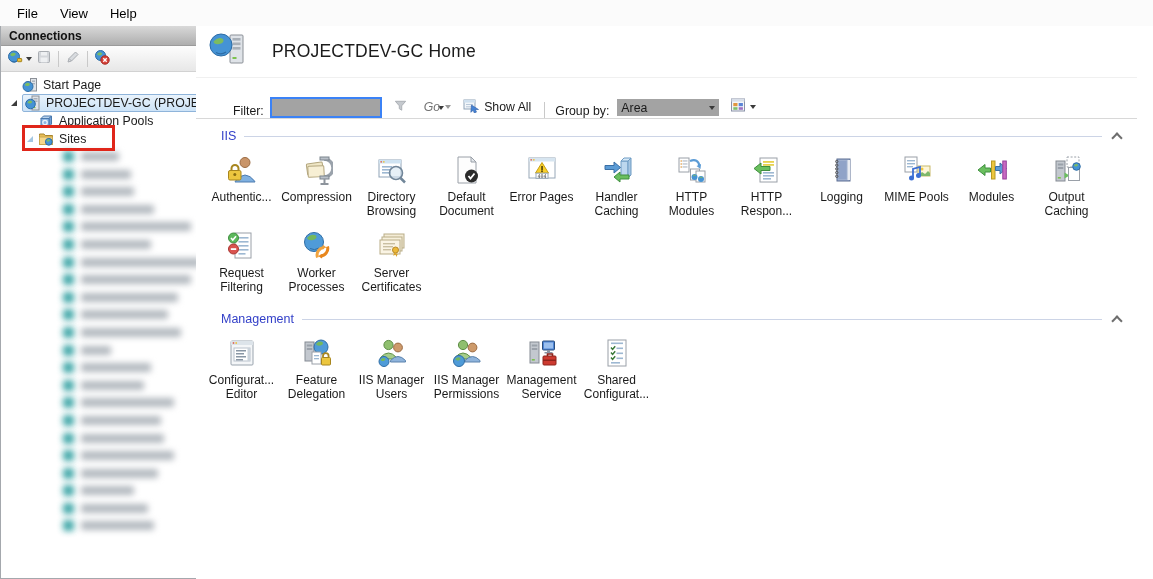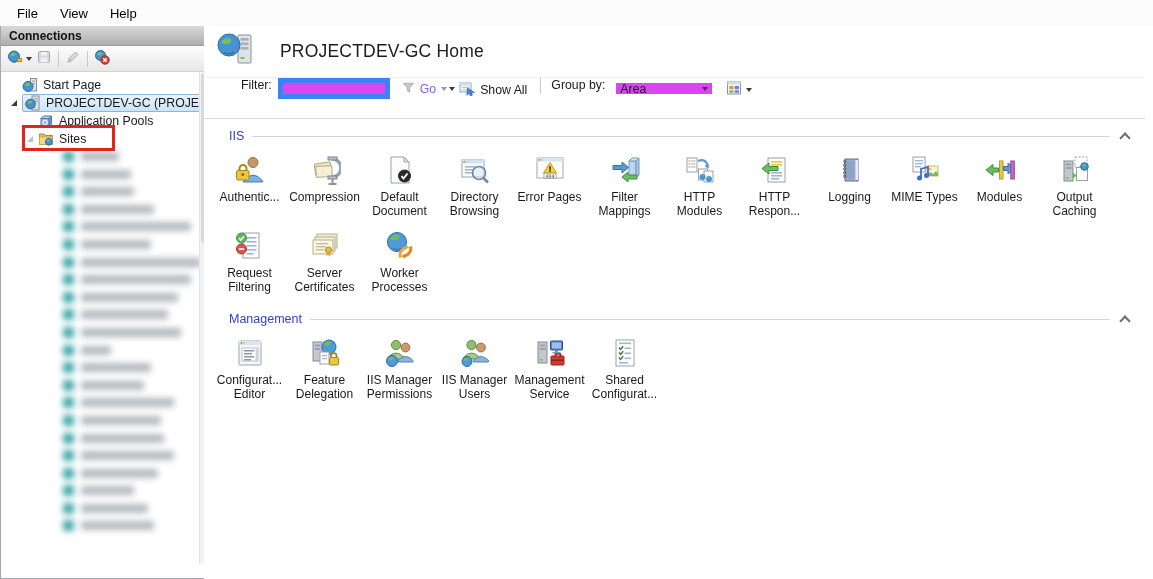--- a/index.html
+++ b/index.html
@@ -36,30 +36,30 @@
   .vscroll { position:absolute; top:46px; right:1px; width:10px; height:492px; background:#f2f3f5; border-left:1px solid #e3e3e3; }
   .vthumb { margin:1px; height:170px; background:#d7d9dc; border-radius:4px; }
 
   .redrow { height:17.6px; position:relative; }
   .red-ic { position:absolute; left:62px; top:3px; width:11px; height:11px; background:#2e9fa0; border-radius:2px; filter:blur(3px); opacity:.9; }
   .red-bar { position:absolute; left:80px; top:4px; height:9px; background:#b3b9bf; border-radius:2px; filter:blur(3px); }
 
   .annotation-box { position:absolute; left:21px; top:53px; width:93px; height:26px; border:3px solid #e0261a; }
 
   
-  .main { position:absolute; top:26px; left:204px; width:941px; height:553px; background:#fff; }
+  .main { position:absolute; top:26px; left:196px; width:941px; height:553px; background:#fff; }
   .main-header { height:51px; display:flex; align-items:center; padding-left:12px; }
   .page-title { font-size:17.5px; color:#1b1b1b; margin-left:24px; letter-spacing:.2px; }
 
-  .filter-bar { height:42px; display:flex; align-items:flex-start; padding-left:37px; font-size:12.3px;
+  .filter-bar { height:42px; display:flex; align-items:flex-end; padding-left:37px; font-size:12.3px;
                 border-top:1px solid #f0f0f0; border-bottom:1px solid #d8d8d8; background:#fff; }
-  .combo { height:21px; background:#d946ef; border:5px solid #3b82f6; display:flex; align-items:center; padding:0 4px; }
+  .combo { height:21px; background:#a3a3a3; border:2px solid #3b82f6; display:flex; align-items:center; padding:0 4px; }
   .combo input { border:none; outline:none; flex:1; font:inherit; background:transparent; }
   .fb-label { margin-right:6px; }
-  .go-label { color:#8b5cf6; margin:0 2px 0 4px; }
+  .go-label { color:#737373; margin:0 2px 0 16px;font-style:italic; }
   .showall-label { margin-left:4px; }
   .fsep { width:1px; height:16px; background:#c9c9c9; margin:0 10px; }
   .fbtn { display:flex; align-items:center; padding:2px 3px; border-radius:2px; }
 
   .content { padding-top:4px; }
   .sec-head { display:flex; align-items:center; height:17px; margin:4px 16px 0 25px; }
   .sec-title { font-size:12.5px; color:#3340c8; flex:0 0 auto; }
   .sec-line { flex:1; border-top:1px solid #ccd4e6; margin-left:8px; margin-top:1px; }
   .chev { width:9px; height:9px; margin-left:10px; position:relative; cursor:pointer; flex:0 0 9px; }
   .chev::after { content:""; position:absolute; left:1px; top:3px; width:6px; height:6px;
@@ -352,47 +352,47 @@
                   <rect x="19" y="22" width="9" height="3" fill="#b9c0c8" stroke="#7d858e"></rect>
                   <rect x="22.5" y="25" width="2" height="4.5" fill="#8d949c"></rect>
                   <rect x="19.5" y="29" width="8" height="2" fill="#8d949c"></rect>
                 </svg>
               </div>
               <div class="flabel">Compression</div>
             </div>
             <div class="feature">
               <div class="ficon">
                 <svg width="32" height="32" viewBox="0 0 32 32">
-                  <path d="M7 3 h13 l5 5 v21 H7z" fill="#fdfdfd" stroke="#9aa0a8"></path>
-                  <path d="M20 3 l5 5 h-5z" fill="#e4e8ec" stroke="#9aa0a8"></path>
-                  <circle cx="20.5" cy="22" r="6.5" fill="#2b2b2b"></circle>
-                  <path d="M17.5 22 l2 2.5 4-5" stroke="#fff" stroke-width="1.8" fill="none"></path>
-                </svg>
-              </div>
-              <div class="flabel">Default Document</div>
-            </div>
-            <div class="feature">
-              <div class="ficon">
-                <svg width="32" height="32" viewBox="0 0 32 32">
                   <rect x="3" y="6" width="22" height="17" fill="#fff" stroke="#8fa3b8"></rect>
                   <rect x="3" y="6" width="22" height="3.5" fill="#cfe3f2"></rect>
                   <circle cx="5.2" cy="7.8" r=".9" fill="#e06a5a"></circle>
                   <circle cx="7.8" cy="7.8" r=".9" fill="#ecc23f"></circle>
                   <rect x="6" y="12" width="10" height="1.6" fill="#9db8d2"></rect>
                   <rect x="6" y="15" width="8" height="1.6" fill="#9db8d2"></rect>
                   <rect x="6" y="18" width="9" height="1.6" fill="#9db8d2"></rect>
                   <circle cx="20" cy="19" r="6.5" fill="rgba(210,228,240,.55)" stroke="#718699" stroke-width="1.6"></circle>
                   <line x1="24.5" y1="24" x2="29" y2="28.5" stroke="#718699" stroke-width="2.5"></line>
                 </svg>
               </div>
               <div class="flabel">Directory Browsing</div>
             </div>
             <div class="feature">
               <div class="ficon">
                 <svg width="32" height="32" viewBox="0 0 32 32">
+                  <path d="M7 3 h13 l5 5 v21 H7z" fill="#fdfdfd" stroke="#9aa0a8"></path>
+                  <path d="M20 3 l5 5 h-5z" fill="#e4e8ec" stroke="#9aa0a8"></path>
+                  <circle cx="20.5" cy="22" r="6.5" fill="#2b2b2b"></circle>
+                  <path d="M17.5 22 l2 2.5 4-5" stroke="#fff" stroke-width="1.8" fill="none"></path>
+                </svg>
+              </div>
+              <div class="flabel">Default Document</div>
+            </div>
+            <div class="feature">
+              <div class="ficon">
+                <svg width="32" height="32" viewBox="0 0 32 32">
                   <rect x="3" y="4" width="26" height="20" fill="#fff" stroke="#98a8b8"></rect>
                   <rect x="3" y="4" width="26" height="3.5" fill="#d7e5f0"></rect>
                   <circle cx="5.2" cy="5.8" r=".9" fill="#e06a5a"></circle>
                   <circle cx="7.8" cy="5.8" r=".9" fill="#ecc23f"></circle>
                   <path d="M16 8.5 l6.5 10.5 h-13z" fill="#f9cf2a" stroke="#c7a014"></path>
                   <rect x="15.2" y="12" width="1.7" height="4" fill="#5a4a08"></rect>
                   <circle cx="16" cy="17.3" r="1" fill="#5a4a08"></circle>
                   <rect x="10" y="19.2" width="12" height="5.2" fill="#fff" stroke="#98a8b8"></rect>
                   <text x="16" y="23.5" font-size="5" text-anchor="middle" fill="#444" font-family="DejaVu Sans Mono,monospace">404</text>
                 </svg>
@@ -402,21 +402,21 @@
             <div class="feature">
               <div class="ficon">
                 <svg width="32" height="32" viewBox="0 0 32 32">
                   <path d="M20 7 h7 v17 h-7z" fill="#bcd7ee" stroke="#6f9cc4"></path>
                   <path d="M20 7 l3-3 h7 l-3 3z" fill="#d8eaf8" stroke="#6f9cc4"></path>
                   <path d="M27 7 l3-3 v17 l-3 3z" fill="#a6c6e2" stroke="#6f9cc4"></path>
                   <path d="M4 11.5 h9 v-3.5 l6.5 5.5 -6.5 5.5 v-3.5 h-9z" fill="#5b9bd5" stroke="#3a6fa5"></path>
                   <path d="M28 24 h-9 v-3 l-6 5 6 5 v-3 h9z" fill="#6abf5e" stroke="#3f8f3f" transform="translate(0,-3)"></path>
                 </svg>
               </div>
-              <div class="flabel">Filter Mappings</div>
+              <div class="flabel">Handler Caching</div>
             </div>
             <div class="feature">
               <div class="ficon">
                 <svg width="32" height="32" viewBox="0 0 32 32">
                   <rect x="3" y="4" width="10" height="14" fill="#fff" stroke="#9aa0a8"></rect>
                   <circle cx="5.2" cy="7" r=".8" fill="#e09a3f"></circle>
                   <rect x="6.5" y="6.3" width="5" height="1.3" fill="#b9c2cc"></rect>
                   <circle cx="5.2" cy="10" r=".8" fill="#e09a3f"></circle>
                   <rect x="6.5" y="9.3" width="5" height="1.3" fill="#b9c2cc"></rect>
                   <circle cx="5.2" cy="13" r=".8" fill="#e09a3f"></circle>
@@ -470,21 +470,21 @@
                   <rect x="6" y="9" width="8" height="1.4" fill="#9db8d2"></rect>
                   <rect x="6" y="12" width="6" height="1.4" fill="#9db8d2"></rect>
                   <rect x="17" y="12" width="12" height="10" fill="#fdf6d8" stroke="#c9b96a"></rect>
                   <circle cx="21" cy="15" r="1.5" fill="#f0c53a"></circle>
                   <path d="M17 22 l4-4 3 2 3-3 2 2 v3z" fill="#7fb86a"></path>
                   <path d="M12 24 v-9 l7-2 v8.5" fill="none" stroke="#3b6fd4" stroke-width="1.8"></path>
                   <circle cx="10.5" cy="24" r="2.5" fill="#3b6fd4"></circle>
                   <circle cx="17.5" cy="21.5" r="2.5" fill="#3b6fd4"></circle>
                 </svg>
               </div>
-              <div class="flabel">MIME Types</div>
+              <div class="flabel">MIME Pools</div>
             </div>
             <div class="feature">
               <div class="ficon">
                 <svg width="32" height="32" viewBox="0 0 32 32">
                   <path d="M2 16 l7-5.5 v3.5 h5.5 v4 H9 v3.5z" fill="#6abf5e" stroke="#3f8f3f"></path>
                   <rect x="15.5" y="7" width="3.5" height="18" fill="#ecc63f" stroke="#b89a25"></rect>
                   <path d="M19.5 12.5 h4.5 v-3.5 l6.5 5.5 -6.5 5.5 v-3.5 h-4.5z" fill="#5b9bd5" stroke="#3a6fa5"></path>
                   <rect x="26.8" y="7" width="3.5" height="18" fill="#c86ac2" stroke="#97419b"></rect>
                 </svg>
               </div>
@@ -519,45 +519,45 @@
                   <path d="M5 8 l1.8 2 3.2-3.8" stroke="#fff" stroke-width="1.6" fill="none"></path>
                   <circle cx="7.5" cy="19" r="5" fill="#d9534f" stroke="#a83632"></circle>
                   <rect x="4.8" y="18.2" width="5.4" height="1.8" fill="#fff"></rect>
                 </svg>
               </div>
               <div class="flabel">Request Filtering</div>
             </div>
             <div class="feature">
               <div class="ficon">
                 <svg width="32" height="32" viewBox="0 0 32 32">
+                  <circle cx="13" cy="12" r="9.5" fill="#4f9bd8" stroke="#2f6da5"></circle>
+                  <path d="M6 8 q4-5 9-2.5 q1.8 3-3 4.5 q-5 .8-6-2z" fill="#74b85c"></path>
+                  <path d="M9 18.5 q4.5 2.5 9-.5" fill="none" stroke="#2f6da5"></path>
+                  <path d="M26.5 16.5 a7.5 7.5 0 0 1 -7 9.5" fill="none" stroke="#e8871e" stroke-width="3"></path>
+                  <path d="M17 26 l4.5-2 -.5 4.5z" fill="#e8871e"></path>
+                  <path d="M16.5 27.5 a7.5 7.5 0 0 1 6.5-10" fill="none" stroke="#f0a440" stroke-width="3"></path>
+                  <path d="M25.5 17.5 l-4.5 1.5 1-4.3z" fill="#f0a440"></path>
+                </svg>
+              </div>
+              <div class="flabel">Worker Processes</div>
+            </div>
+            <div class="feature">
+              <div class="ficon">
+                <svg width="32" height="32" viewBox="0 0 32 32">
                   <rect x="8" y="4" width="20" height="14" fill="#f4ecd6" stroke="#b9ad88"></rect>
                   <rect x="6" y="7" width="20" height="14" fill="#f7f0dc" stroke="#b9ad88"></rect>
                   <rect x="4" y="10" width="20" height="14" fill="#faf4e4" stroke="#b9ad88"></rect>
                   <rect x="7" y="13" width="12" height="1.4" fill="#c9bfa0"></rect>
                   <rect x="7" y="16" width="10" height="1.4" fill="#c9bfa0"></rect>
                   <rect x="7" y="19" width="8" height="1.4" fill="#c9bfa0"></rect>
                   <circle cx="19.5" cy="20" r="3" fill="#ecb93a" stroke="#b8892a"></circle>
                   <path d="M18.3 22.5 l-1.2 3.2 2.4-1 1 2.4 1.2-3.2z" fill="#d9a32e"></path>
                 </svg>
               </div>
               <div class="flabel">Server Certificates</div>
-            </div>
-            <div class="feature">
-              <div class="ficon">
-                <svg width="32" height="32" viewBox="0 0 32 32">
-                  <circle cx="13" cy="12" r="9.5" fill="#4f9bd8" stroke="#2f6da5"></circle>
-                  <path d="M6 8 q4-5 9-2.5 q1.8 3-3 4.5 q-5 .8-6-2z" fill="#74b85c"></path>
-                  <path d="M9 18.5 q4.5 2.5 9-.5" fill="none" stroke="#2f6da5"></path>
-                  <path d="M26.5 16.5 a7.5 7.5 0 0 1 -7 9.5" fill="none" stroke="#e8871e" stroke-width="3"></path>
-                  <path d="M17 26 l4.5-2 -.5 4.5z" fill="#e8871e"></path>
-                  <path d="M16.5 27.5 a7.5 7.5 0 0 1 6.5-10" fill="none" stroke="#f0a440" stroke-width="3"></path>
-                  <path d="M25.5 17.5 l-4.5 1.5 1-4.3z" fill="#f0a440"></path>
-                </svg>
-              </div>
-              <div class="flabel">Worker Processes</div>
             </div>
           </div>
         </div>
         <div class="section">
           <div class="sec-head">
             <span class="sec-title">Management</span>
             <span class="sec-line"></span>
             <span class="chev"></span>
           </div>
           <div class="features">
@@ -591,42 +591,42 @@
                   <rect x="13" y="21" width="5" height="1.3" fill="#9db8d2"></rect>
                   <path d="M22 20.5 v-1.5 a2.8 2.8 0 0 1 5.6 0 V20.5" fill="none" stroke="#a8861f" stroke-width="1.8"></path>
                   <rect x="20.5" y="20.5" width="9" height="7.5" rx="1" fill="#ecc63f" stroke="#a8861f"></rect>
                 </svg>
               </div>
               <div class="flabel">Feature Delegation</div>
             </div>
             <div class="feature">
               <div class="ficon">
                 <svg width="32" height="32" viewBox="0 0 32 32">
+                  <circle cx="12.5" cy="8" r="4.6" fill="#8fbf6e" stroke="#5f8f48"></circle>
+                  <path d="M4.5 20.5 q8-9 16 0 v1.5 h-16z" fill="#a5cd8a" stroke="#5f8f48"></path>
+                  <circle cx="22" cy="10.5" r="4.4" fill="#cd9a6b" stroke="#9c6b42"></circle>
+                  <path d="M14.5 23.5 q7.5-8 15 0 v1.5 h-15z" fill="#8fb4dc" stroke="#5a82ad"></path>
+                  <circle cx="8" cy="24.5" r="5" fill="#4f9bd8" stroke="#2f6da5"></circle>
+                  <path d="M4.5 22.7 q2.2-2.6 4.6-1.1 q.9 1.7-1.6 2.4 q-2.6.3-3-1.3z" fill="#74b85c"></path>
+                </svg>
+              </div>
+              <div class="flabel">IIS Manager Users</div>
+            </div>
+            <div class="feature">
+              <div class="ficon">
+                <svg width="32" height="32" viewBox="0 0 32 32">
                   <circle cx="12" cy="8" r="4.6" fill="#8fbf6e" stroke="#5f8f48"></circle>
                   <path d="M4 20.5 q8-9 16 0 v1.5 h-16z" fill="#a5cd8a" stroke="#5f8f48"></path>
                   <circle cx="21.5" cy="10.5" r="4.4" fill="#cd9a6b" stroke="#9c6b42"></circle>
                   <path d="M14 23.5 q7.5-8 15 0 v1.5 h-15z" fill="#8fb4dc" stroke="#5a82ad"></path>
                   <circle cx="8" cy="24" r="5.5" fill="#4f9bd8" stroke="#2f6da5"></circle>
                   <path d="M4.2 22 q2.4-2.8 5-1.2 q1 1.8-1.8 2.6 q-2.8.3-3.2-1.4z" fill="#74b85c"></path>
                 </svg>
               </div>
               <div class="flabel">IIS Manager Permissions</div>
-            </div>
-            <div class="feature">
-              <div class="ficon">
-                <svg width="32" height="32" viewBox="0 0 32 32">
-                  <circle cx="12.5" cy="8" r="4.6" fill="#8fbf6e" stroke="#5f8f48"></circle>
-                  <path d="M4.5 20.5 q8-9 16 0 v1.5 h-16z" fill="#a5cd8a" stroke="#5f8f48"></path>
-                  <circle cx="22" cy="10.5" r="4.4" fill="#cd9a6b" stroke="#9c6b42"></circle>
-                  <path d="M14.5 23.5 q7.5-8 15 0 v1.5 h-15z" fill="#8fb4dc" stroke="#5a82ad"></path>
-                  <circle cx="8" cy="24.5" r="5" fill="#4f9bd8" stroke="#2f6da5"></circle>
-                  <path d="M4.5 22.7 q2.2-2.6 4.6-1.1 q.9 1.7-1.6 2.4 q-2.6.3-3-1.3z" fill="#74b85c"></path>
-                </svg>
-              </div>
-              <div class="flabel">IIS Manager Users</div>
             </div>
             <div class="feature">
               <div class="ficon">
                 <svg width="32" height="32" viewBox="0 0 32 32">
                   <rect x="4" y="5" width="9" height="21" fill="#c3c8cf" stroke="#858b94"></rect>
                   <rect x="5.8" y="7.5" width="5.5" height="2" fill="#9aa1aa"></rect>
                   <rect x="5.8" y="11" width="5.5" height="2" fill="#9aa1aa"></rect>
                   <rect x="5.8" y="22" width="3" height="1.6" fill="#7cc24e"></rect>
                   <rect x="16.5" y="4" width="12" height="9" rx="1" fill="#4f86d8" stroke="#2c4f7d"></rect>
                   <rect x="18" y="5.5" width="9" height="6" fill="#9cc0ee"></rect>

